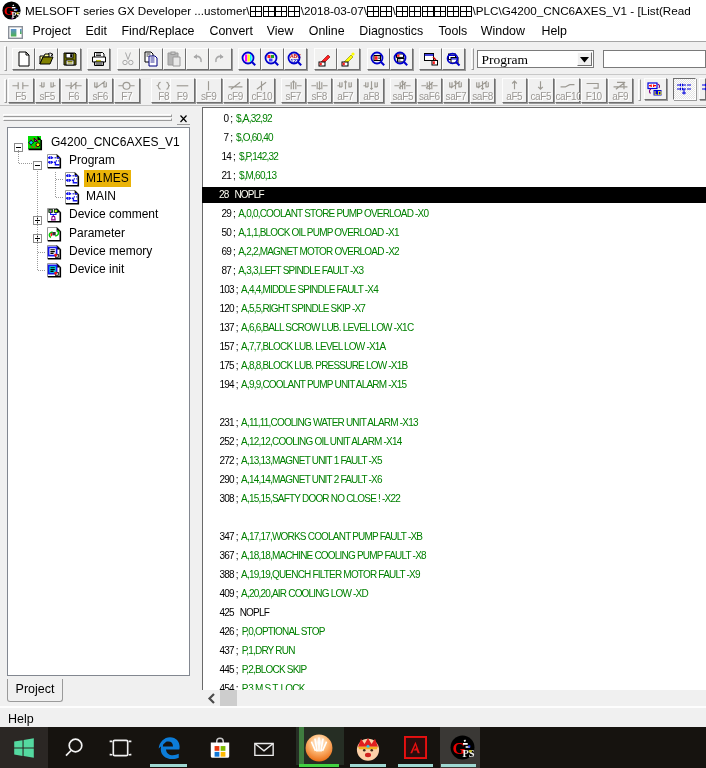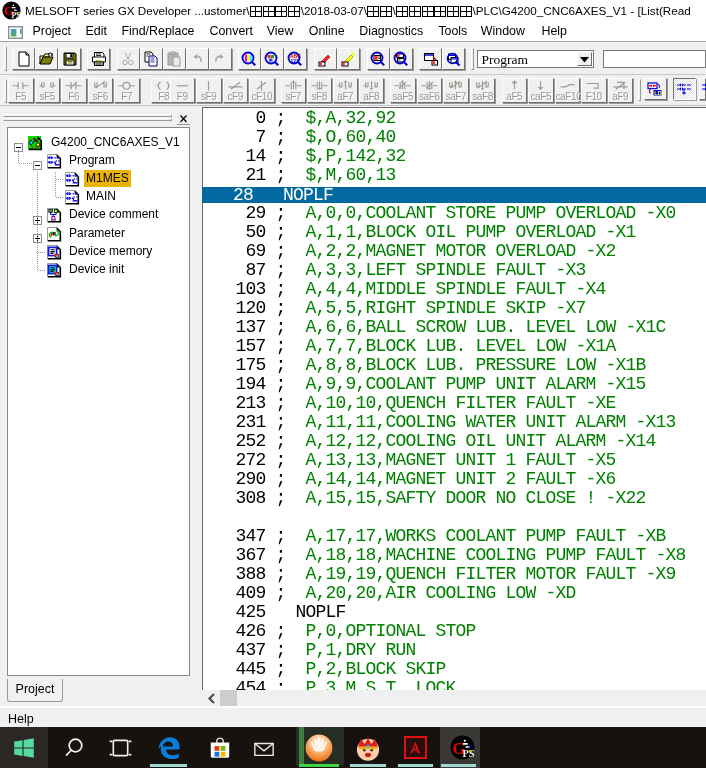--- a/index.html
+++ b/index.html
@@ -23,24 +23,24 @@
 #lpanel {position:absolute;left:0;top:108px;width:202px;height:604px;background:#f0f0f0}
 #treebox {position:absolute;left:7px;top:126.5px;width:183px;height:549px;background:#fff;border:1px solid #828790}
 .ticon {position:absolute;width:16px;height:16px}
   .tlabel {position:absolute;height:17px;line-height:17px;padding:0 2.5px;color:#000;white-space:nowrap;font-size:12px}
 .tsel {background:#eab308}
 .tbox {position:absolute;width:9px;height:9px}
 .vdot {position:absolute;width:1px;background:repeating-linear-gradient(to bottom,#9a9a9a 0 1px,transparent 1px 2px)}
 .hdot {position:absolute;height:1px;background:repeating-linear-gradient(to right,#9a9a9a 0 1px,transparent 1px 2px)}
 
 #list {position:absolute;left:202px;top:107px;width:504px;height:583px;background:#fff;border-left:1px solid #696969;border-top:1px solid #696969;overflow:hidden}
-.row {position:absolute;left:13.5px;white-space:pre;font-family:Liberation Mono, monospace;font-size:18px;letter-spacing:-0.8px;line-height:19px}
+.row {position:absolute;left:13.5px;white-space:pre;font-family:Liberation Sans, sans-serif;font-size:10px;letter-spacing:-0.8px;line-height:19px}
 .ln {color:#000}
 .st {color:#008000}
-.sel {left:0;right:0;padding-left:1px;background:#0369a1;height:16px;line-height:16px}
+.sel {left:0;right:0;padding-left:11px;background:#000000;height:16px;line-height:16px}
 .sel .ln,.sel .st {color:#fffff4}
 
 #hscroll {position:absolute;left:202px;top:690px;width:504px;height:15.5px;background:#f0f0f0}
 #hthumb {position:absolute;left:17.5px;top:0;width:17px;height:15.5px;background:#cdcdcd}
 
 #status {position:absolute;left:0;top:708px;width:706px;height:19px;background:#f0f0f0;font-size:12.5px}
 
 #task {position:absolute;left:0;top:727px;width:706px;height:41px;background:#16130f}
 .ul {position:absolute;top:764px;height:3px;background:#9fd8d2}
 </style></head><body>
@@ -597,21 +597,20 @@
 <div class="row" style="top:204.0px"><span class="ln">   29 ;  </span><span class="st">A,0,0,COOLANT STORE PUMP OVERLOAD -X0</span></div>
 <div class="row" style="top:223.0px"><span class="ln">   50 ;  </span><span class="st">A,1,1,BLOCK OIL PUMP OVERLOAD -X1</span></div>
 <div class="row" style="top:242.0px"><span class="ln">   69 ;  </span><span class="st">A,2,2,MAGNET MOTOR OVERLOAD -X2</span></div>
 <div class="row" style="top:261.0px"><span class="ln">   87 ;  </span><span class="st">A,3,3,LEFT SPINDLE FAULT -X3</span></div>
 <div class="row" style="top:280.0px"><span class="ln">  103 ;  </span><span class="st">A,4,4,MIDDLE SPINDLE FAULT -X4</span></div>
 <div class="row" style="top:299.0px"><span class="ln">  120 ;  </span><span class="st">A,5,5,RIGHT SPINDLE SKIP -X7</span></div>
 <div class="row" style="top:318.0px"><span class="ln">  137 ;  </span><span class="st">A,6,6,BALL SCROW LUB. LEVEL LOW -X1C</span></div>
 <div class="row" style="top:337.0px"><span class="ln">  157 ;  </span><span class="st">A,7,7,BLOCK LUB. LEVEL LOW -X1A</span></div>
 <div class="row" style="top:356.0px"><span class="ln">  175 ;  </span><span class="st">A,8,8,BLOCK LUB. PRESSURE LOW -X1B</span></div>
 <div class="row" style="top:375.0px"><span class="ln">  194 ;  </span><span class="st">A,9,9,COOLANT PUMP UNIT ALARM -X15</span></div>
-<div class="row" style="top:394.0px"><span class="ln">  213 ;  </span><span class="st">A,10,10,QUENCH FILTER FAULT -XE</span></div>
 <div class="row" style="top:413.0px"><span class="ln">  231 ;  </span><span class="st">A,11,11,COOLING WATER UNIT ALARM -X13</span></div>
 <div class="row" style="top:432.0px"><span class="ln">  252 ;  </span><span class="st">A,12,12,COOLING OIL UNIT ALARM -X14</span></div>
 <div class="row" style="top:451.0px"><span class="ln">  272 ;  </span><span class="st">A,13,13,MAGNET UNIT 1 FAULT -X5</span></div>
 <div class="row" style="top:470.0px"><span class="ln">  290 ;  </span><span class="st">A,14,14,MAGNET UNIT 2 FAULT -X6</span></div>
 <div class="row" style="top:489.0px"><span class="ln">  308 ;  </span><span class="st">A,15,15,SAFTY DOOR NO CLOSE ! -X22</span></div>
 <div class="row" style="top:527.0px"><span class="ln">  347 ;  </span><span class="st">A,17,17,WORKS COOLANT PUMP FAULT -XB</span></div>
 <div class="row" style="top:546.0px"><span class="ln">  367 ;  </span><span class="st">A,18,18,MACHINE COOLING PUMP FAULT -X8</span></div>
 <div class="row" style="top:565.0px"><span class="ln">  388 ;  </span><span class="st">A,19,19,QUENCH FILTER MOTOR FAULT -X9</span></div>
 <div class="row" style="top:584.0px"><span class="ln">  409 ;  </span><span class="st">A,20,20,AIR COOLING LOW -XD</span></div>
 <div class="row" style="top:603.0px"><span class="ln">  425   NOPLF</span></div>

